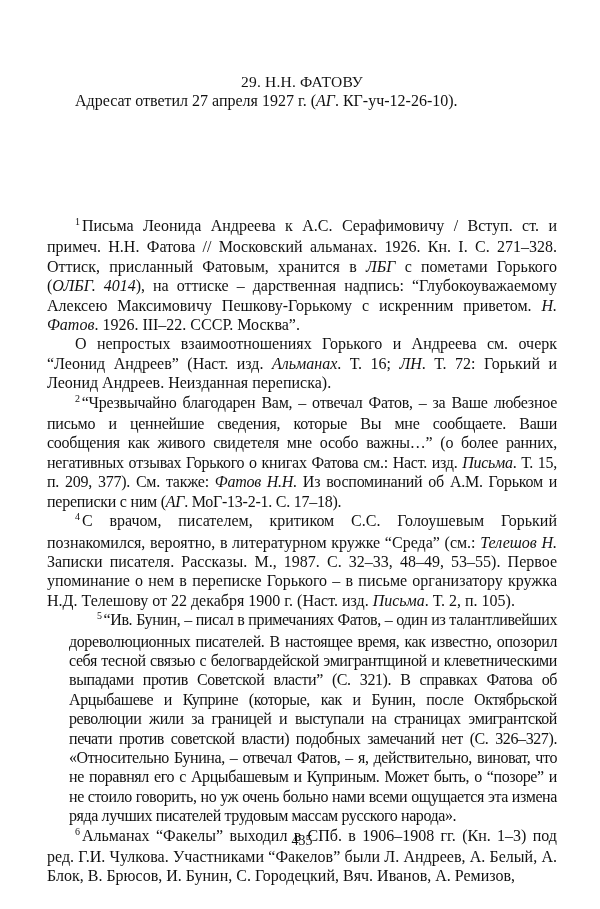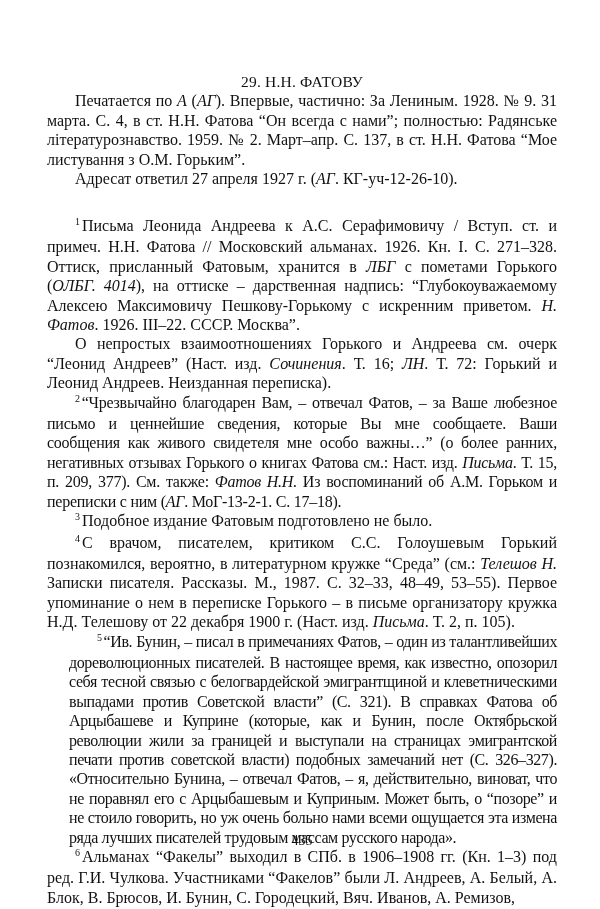--- a/index.html
+++ b/index.html
@@ -30,28 +30,26 @@
     font-size: 14px; font-weight: normal; line-height: 18px;
   }
 </style>
 </head>
 <body>
 
 <div class="page">
   <div class="title">29. Н.Н. ФАТОВУ</div>
 
   <div class="intro">
-    <p>Печатается по <i>А</i> (<i>АГ</i>). Впервые, частично: За Лениным. 1928. № 9. 31 марта. С. 4, в ст. Н.Н. Фатова “Он всегда с нами”; полностью: Радянське літературознавство. 1959. № 2. Март–апр. С. 137, в ст. Н.Н. Фатова “Мое листування з О.М. Горьким”.</p>
     <p>Адресат ответил 27 апреля 1927 г. (<i>АГ</i>. КГ-уч-12-26-10).</p>
   </div>
 
   <div class="notes">
     <p><sup class="fn">1</sup>Письма Леонида Андреева к А.С. Серафимовичу / Вступ. ст. и примеч. Н.Н. Фатова // Московский альманах. 1926. Кн. I. С. 271–328. Оттиск, присланный Фатовым, хранится в <i>ЛБГ</i> с пометами Горького (<i>ОЛБГ. 4014</i>), на оттиске – дарственная надпись: “Глубокоуважаемому Алексею Максимовичу Пешкову-Горькому с искренним приветом. <i>Н. Фатов</i>. 1926. III–22. СССР. Москва”.</p>
-    <p>О непростых взаимоотношениях Горького и Андреева см. очерк “Леонид Андреев” (Наст. изд. <i>Сочинения</i>. Т. 16; <i>ЛН</i>. Т. 72: Горький и Леонид Андреев. Неизданная переписка).</p>
+    <p>О непростых взаимоотношениях Горького и Андреева см. очерк “Леонид Андреев” (Наст. изд. <i>Альманах</i>. Т. 16; <i>ЛН</i>. Т. 72: Горький и Леонид Андреев. Неизданная переписка).</p>
     <p class="condensed"><sup class="fn">2</sup>“Чрезвычайно благодарен Вам, – отвечал Фатов, – за Ваше любезное письмо и ценнейшие сведения, которые Вы мне сообщаете. Ваши сообщения как живого свидетеля мне особо важны…” (о более ранних, негативных отзывах Горького о книгах Фатова см.: Наст. изд. <i>Письма</i>. Т. 15, п. 209, 377). См. также: <i>Фатов Н.Н.</i> Из воспоминаний об А.М. Горьком и переписки с ним (<i>АГ</i>. МоГ-13-2-1. С. 17–18).</p>
-    <p><sup class="fn">3</sup>Подобное издание Фатовым подготовлено не было.</p>
     <p><sup class="fn">4</sup>С врачом, писателем, критиком С.С. Голоушевым Горький познакомился, вероятно, в литературном кружке “Среда” (см.: <i>Телешов Н.</i> Записки писателя. Рассказы. М., 1987. С. 32–33, 48–49, 53–55). Первое упоминание о нем в переписке Горького – в письме организатору кружка Н.Д. Телешову от 22 декабря 1900 г. (Наст. изд. <i>Письма</i>. Т. 2, п. 105).</p>
     <p class="tight"><sup class="fn">5</sup>“Ив. Бунин, – писал в примечаниях Фатов, – один из талантливейших дореволюционных писателей. В настоящее время, как известно, опозорил себя тесной связью с белогвардейской эмигрантщиной и клеветническими выпадами против Советской власти” (С. 321). В справках Фатова об Арцыбашеве и Куприне (которые, как и Бунин, после Октябрьской революции жили за границей и выступали на страницах эмигрантской печати против советской власти) подобных замечаний нет (С. 326–327). «Относительно Бунина, – отвечал Фатов, – я, действительно, виноват, что не поравнял его с Арцыбашевым и Куприным. Может быть, о “позоре” и не стоило говорить, но уж очень больно нами всеми ощущается эта измена ряда лучших писателей трудовым массам русского народа».</p>
     <p><sup class="fn">6</sup>Альманах “Факелы” выходил в СПб. в 1906–1908 гг. (Кн. 1–3) под ред. Г.И. Чулкова. Участниками “Факелов” были Л. Андреев, А. Белый, А. Блок, В. Брюсов, И. Бунин, С. Городецкий, Вяч. Иванов, А. Ремизов,</p>
   </div>
 
   <div class="pagenum">435</div>
 </div>
 
 </body></html>

